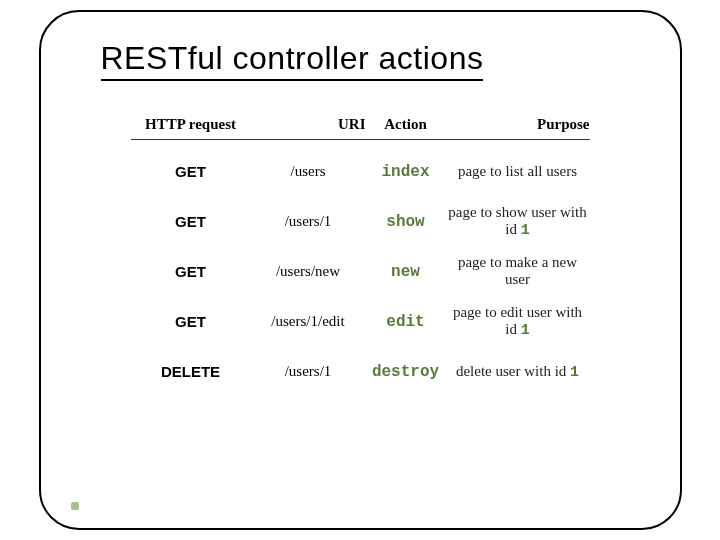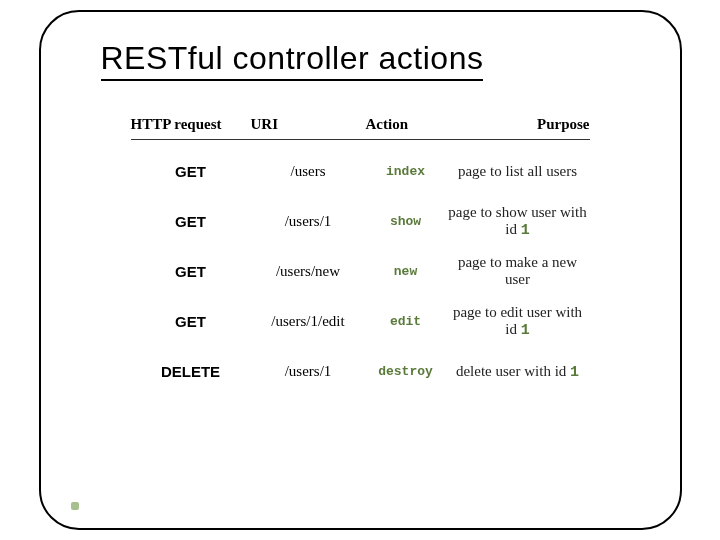--- a/index.html
+++ b/index.html
@@ -42,25 +42,25 @@
     }
     table {
       width: 100%;
       border-collapse: collapse;
     }
     thead th {
       font-family: Georgia, serif;
       font-weight: bold;
       font-size: 15px;
       padding-bottom: 6px;
-      text-align: left;
+      text-align: center;
     }
     thead th.col-request { width: 120px; }
-    thead th.col-uri { width: 115px; text-align: left; }
-    thead th.col-action { width: 80px; text-align: left; }
+    thead th.col-uri { width: 115px; text-align: right; }
+    thead th.col-action { width: 80px; text-align: center; }
     thead th.col-purpose { width: auto; text-align: right; }
     thead {
       border-bottom: 1px solid #333;
     }
     tbody tr {
       height: 50px;
       vertical-align: middle;
       text-align: center;
     }
     td {
@@ -72,21 +72,21 @@
       font-weight: 900;
       font-size: 15px;
       letter-spacing: 0px;
     }
     .uri {
       font-family: Georgia, serif;
     }
     .action {
       font-family: 'Courier New', monospace;
       font-weight: bold;
-      font-size: 13px;
+      font-size: 16px;
       color: #5a7a3a;
     }
     .purpose {
       font-family: Georgia, serif;
       color: #222;
     }
     .purpose .idnum {
       font-family: 'Courier New', monospace;
       color: #5a7a3a;
       font-weight: bold;

